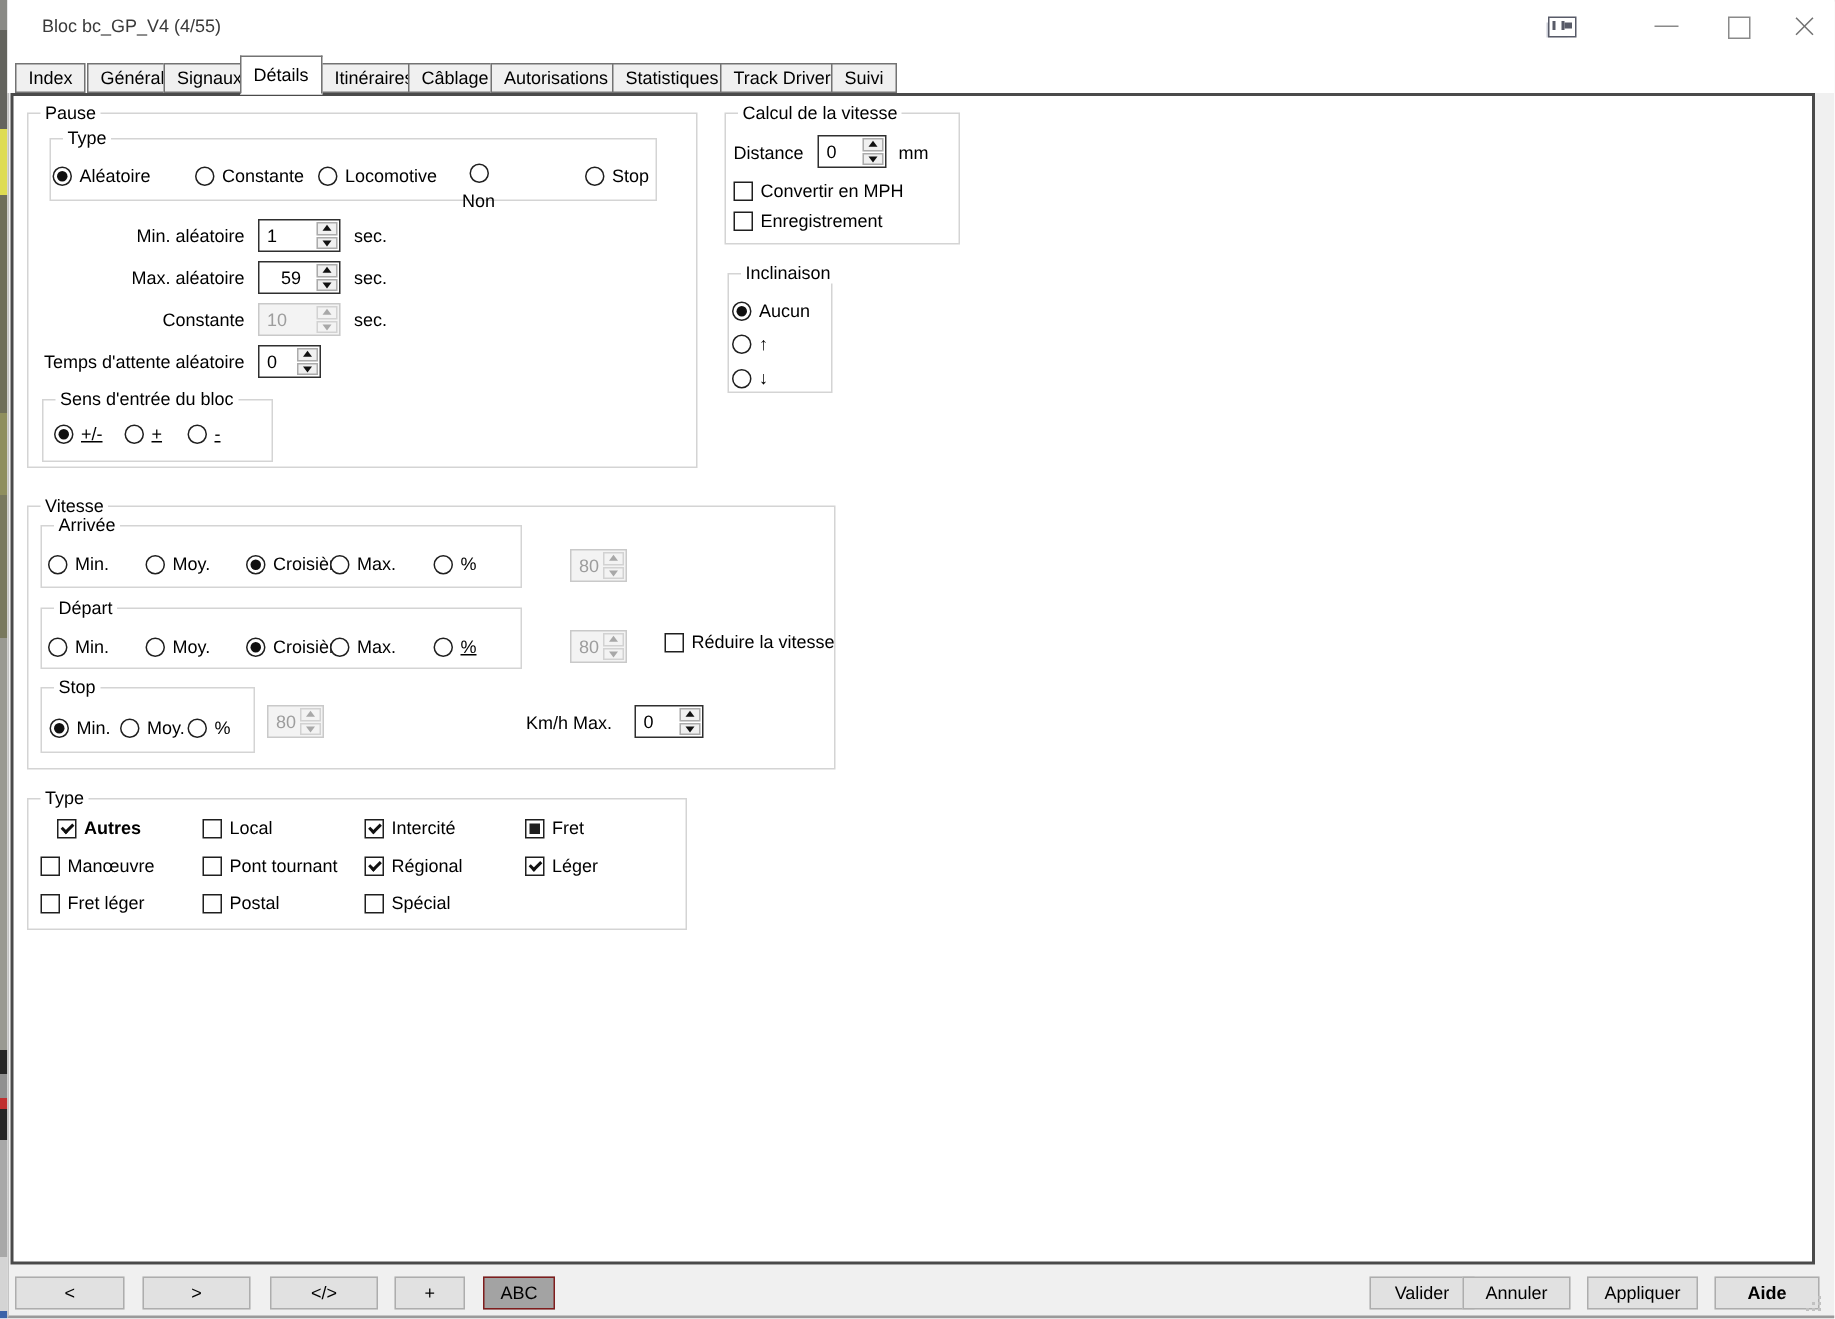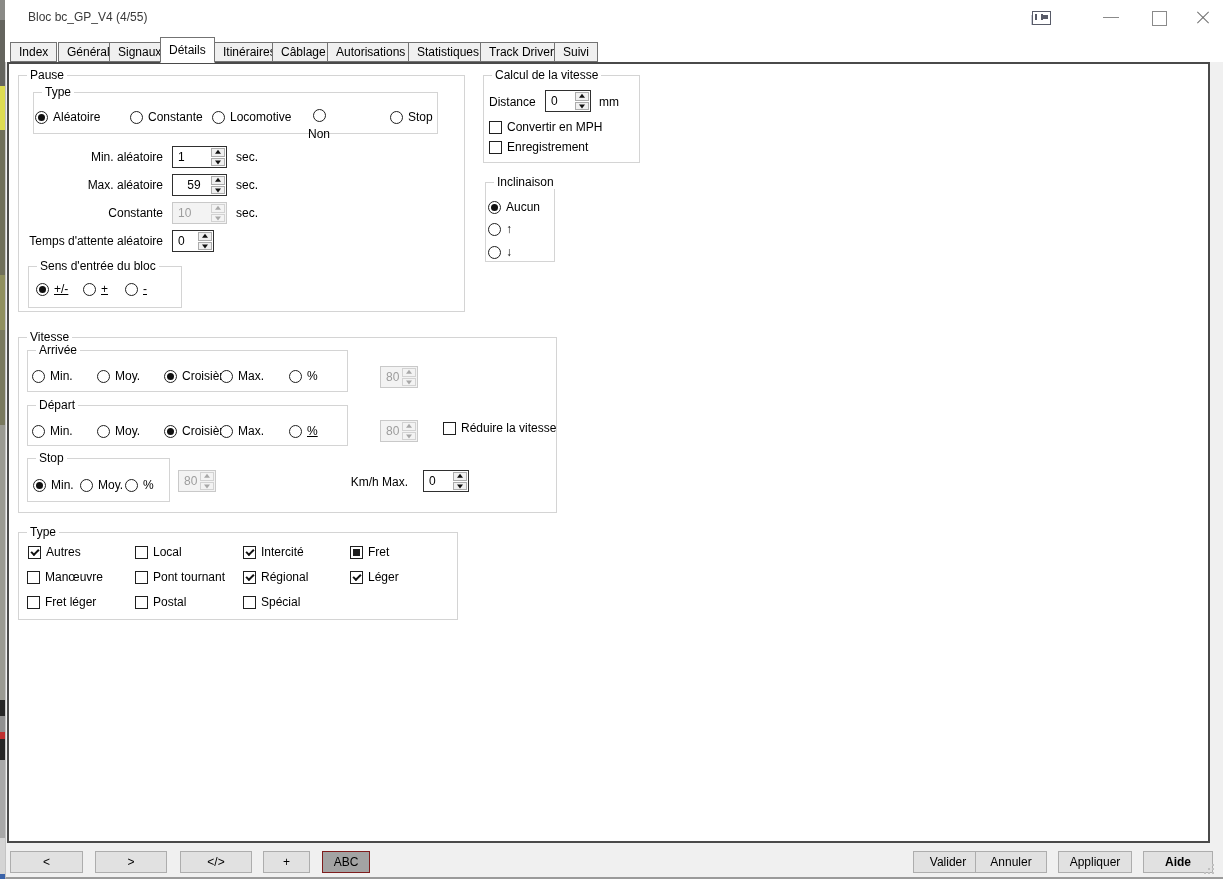--- a/index.html
+++ b/index.html
@@ -329,21 +329,21 @@
   <span class="val">0</span>
   <span class="btns">
       <span class="sb up"></span>
       <span class="sb down"></span>
     </span>
 </div>
 
 <div class="abs gb" style="left:18px;top:532px;width:440px;height:88px;">
   <span class="gbl">Type</span>
 </div>
-<div class="abs checkbox checked" style="left:28px;top:544px;">
+<div class="abs checkbox checked" style="left:38px;top:544px;font-weight:bold;">
   <span class="box"></span>
     <span class="lab">Autres</span>
 </div>
 <div class="abs checkbox" style="left:135px;top:544px;">
   <span class="box"></span>
     <span class="lab">Local</span>
 </div>
 <div class="abs checkbox checked" style="left:243px;top:544px;">
   <span class="box"></span>
     <span class="lab">Intercité</span>

